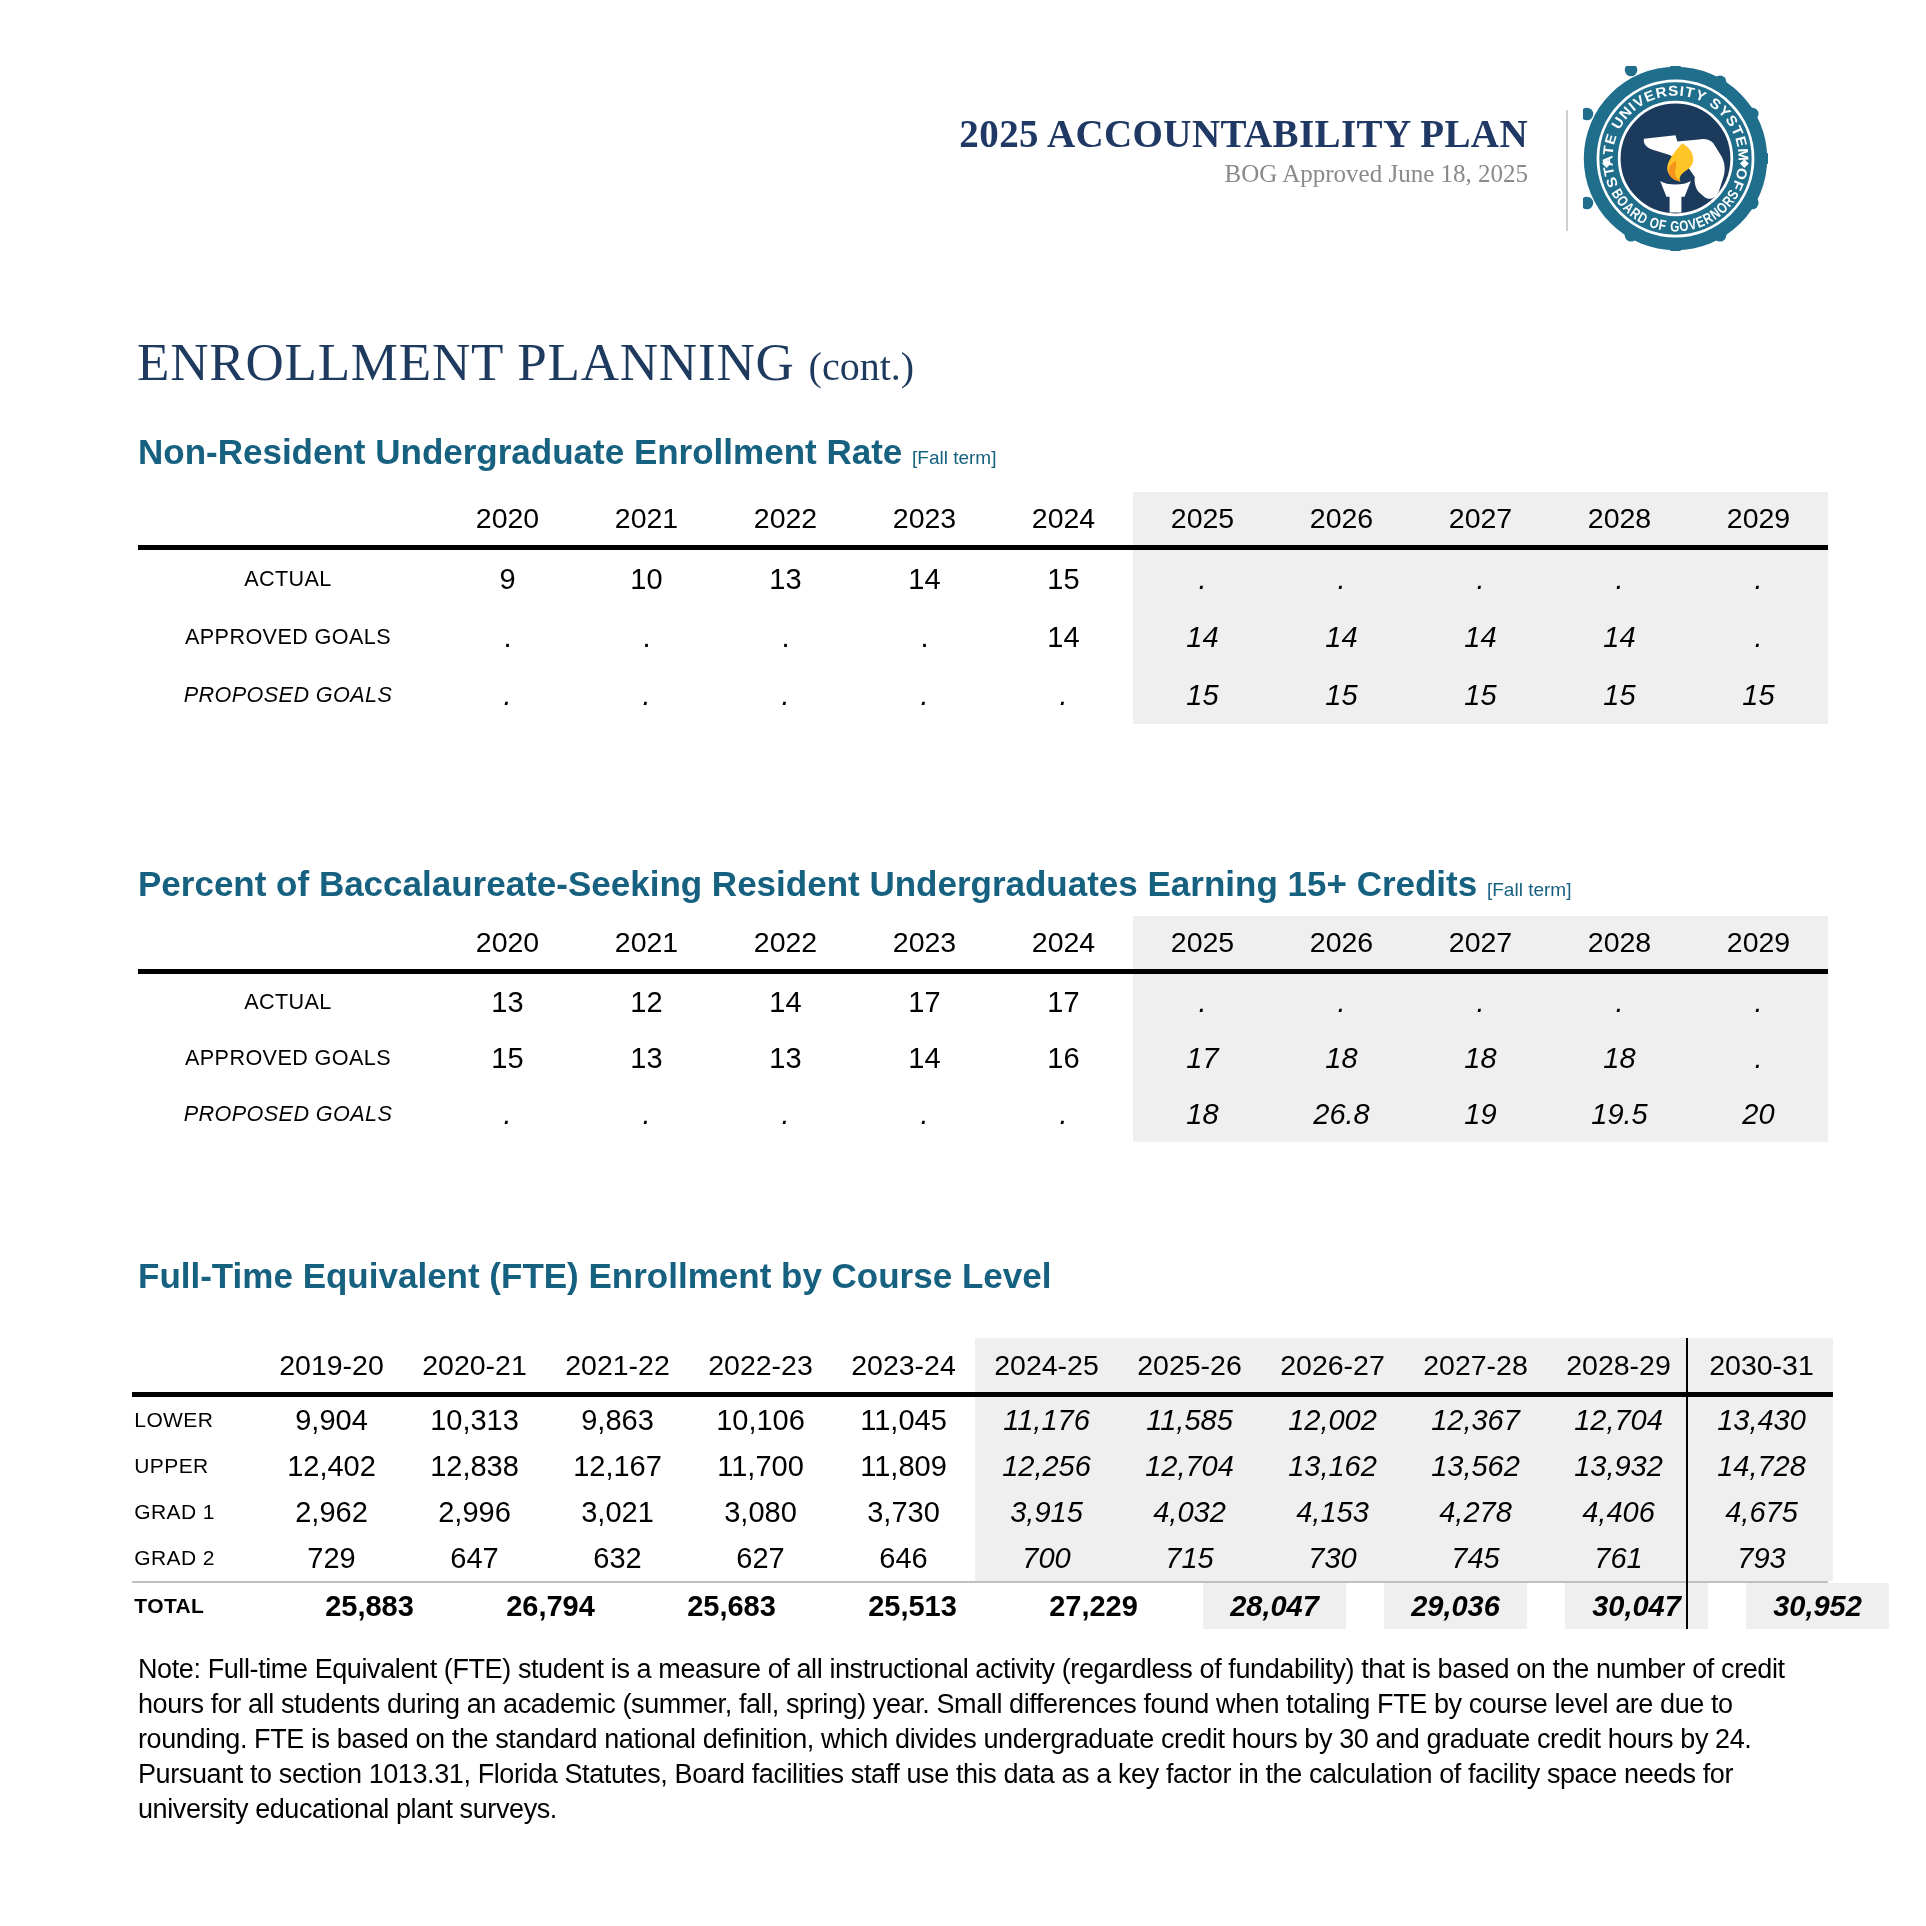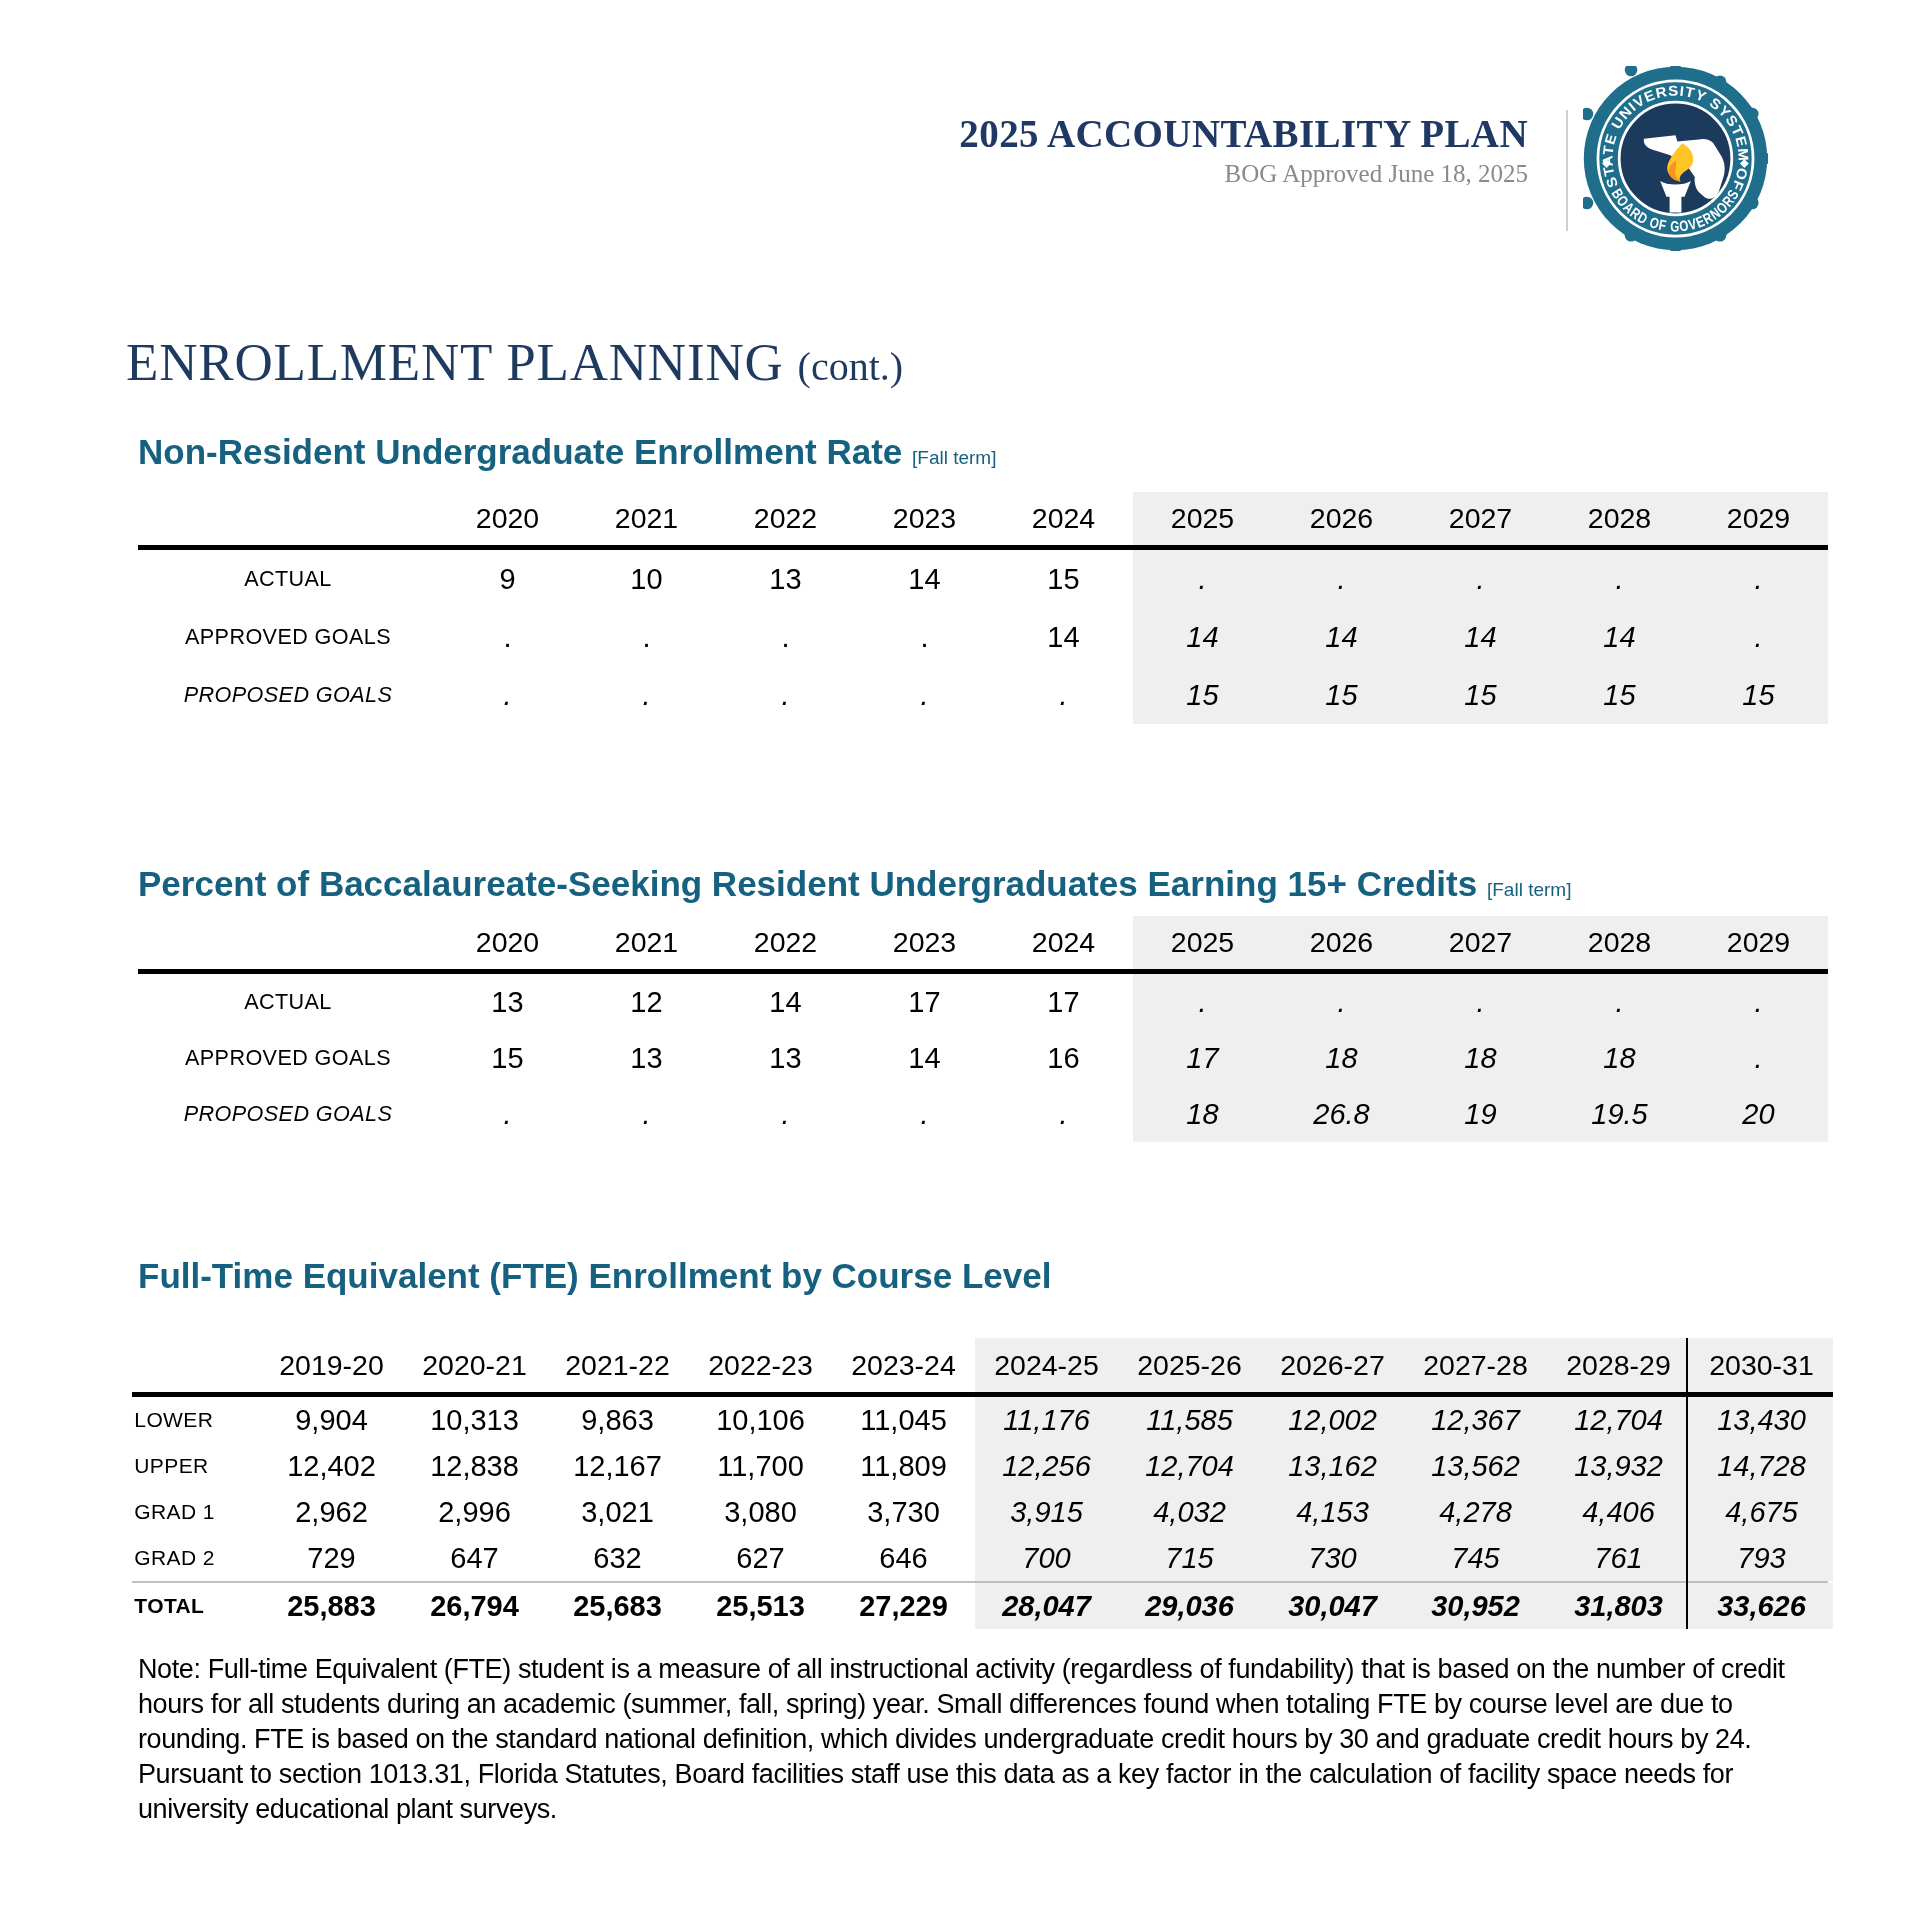--- a/index.html
+++ b/index.html
@@ -9,21 +9,21 @@
   }
 
   
   .hdr-text{position:absolute;top:111px;right:437px;text-align:right;font-family:"Liberation Serif",serif;}
   .hdr-title{font-size:39px;font-weight:bold;color:#1F3864;letter-spacing:0.4px;line-height:45px;}
   .hdr-univ{font-size:33px;color:#101010;line-height:40px;margin-top:2.3px;}
   .hdr-bog{font-size:25px;color:#8a8a8a;line-height:32px;margin-top:1.5px;}
   .hdr-divider{position:absolute;left:1566px;top:110px;width:1.5px;height:121px;background:#cfcfcf;}
 
   
-  .page-title{position:absolute;left:126px;top:332px;font-family:"Liberation Serif",serif;
+  .page-title{position:absolute;left:137px;top:332px;font-family:"Liberation Serif",serif;
     font-size:53px;color:#1E3A5F;letter-spacing:0.8px;}
   .page-title .cont{font-size:40px;letter-spacing:0;}
 
   
   .sec-title{position:absolute;left:138px;font-family:"Liberation Sans",sans-serif;
     font-weight:bold;font-size:35px;color:#166080;letter-spacing:0;}
   .sec-title .suffix{font-size:19px;font-weight:normal;margin-top:48px;}
 
   
   .tbl{position:absolute;font-family:"Liberation Sans",sans-serif;}
@@ -287,21 +287,21 @@
       <div class="cell ">627</div>
       <div class="cell ">646</div>
       <div class="cell shade ital">700</div>
       <div class="cell shade ital">715</div>
       <div class="cell shade ital">730</div>
       <div class="cell shade ital">745</div>
       <div class="cell shade ital">761</div>
       <div class="cell shade ital">793</div>
     </div>
     <div class="sep-line"></div>
-    <div class="tr" style="grid-template-columns: 128px repeat(11, 143px); height: 46px;">
+    <div class="tr" style="grid-template-columns: 128px repeat(11, 143px); height: 46px; gap: 38px;">
       <div class="cell rowlabel bold left-lab">TOTAL</div>
       <div class="cell bold ">25,883</div>
       <div class="cell bold ">26,794</div>
       <div class="cell bold ">25,683</div>
       <div class="cell bold ">25,513</div>
       <div class="cell bold ">27,229</div>
       <div class="cell bold shade ital">28,047</div>
       <div class="cell bold shade ital">29,036</div>
       <div class="cell bold shade ital">30,047</div>
       <div class="cell bold shade ital">30,952</div>

